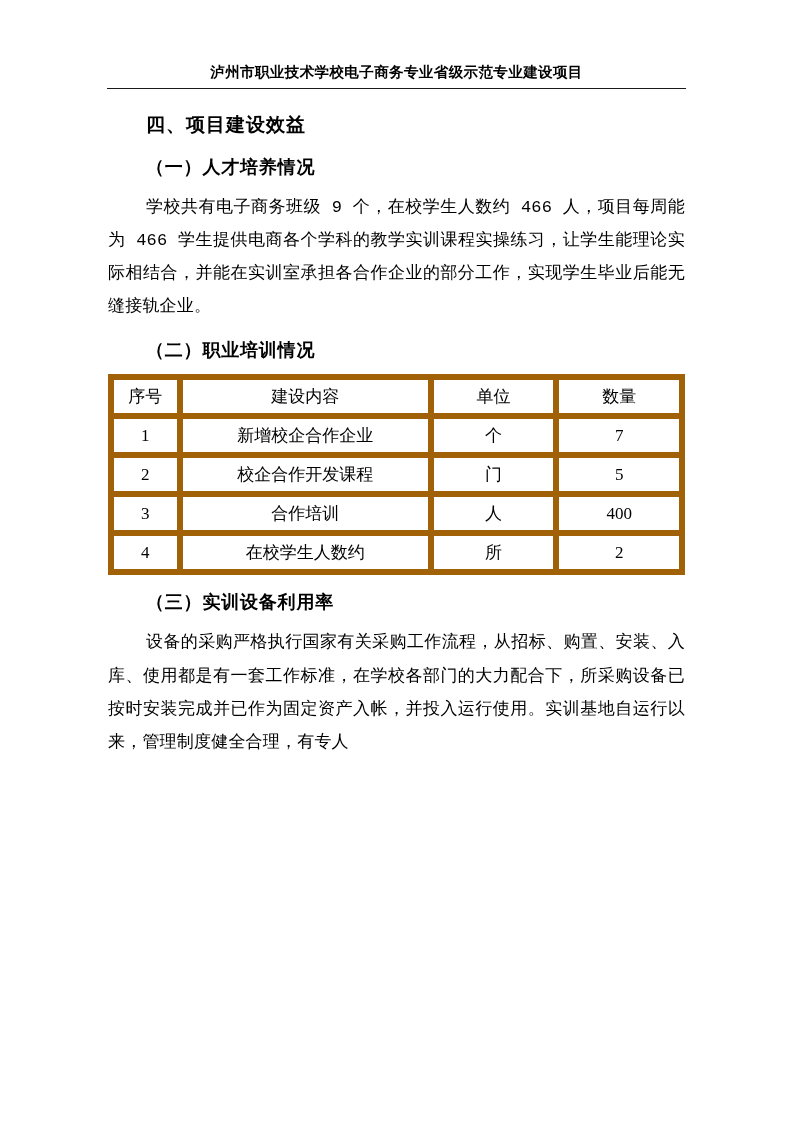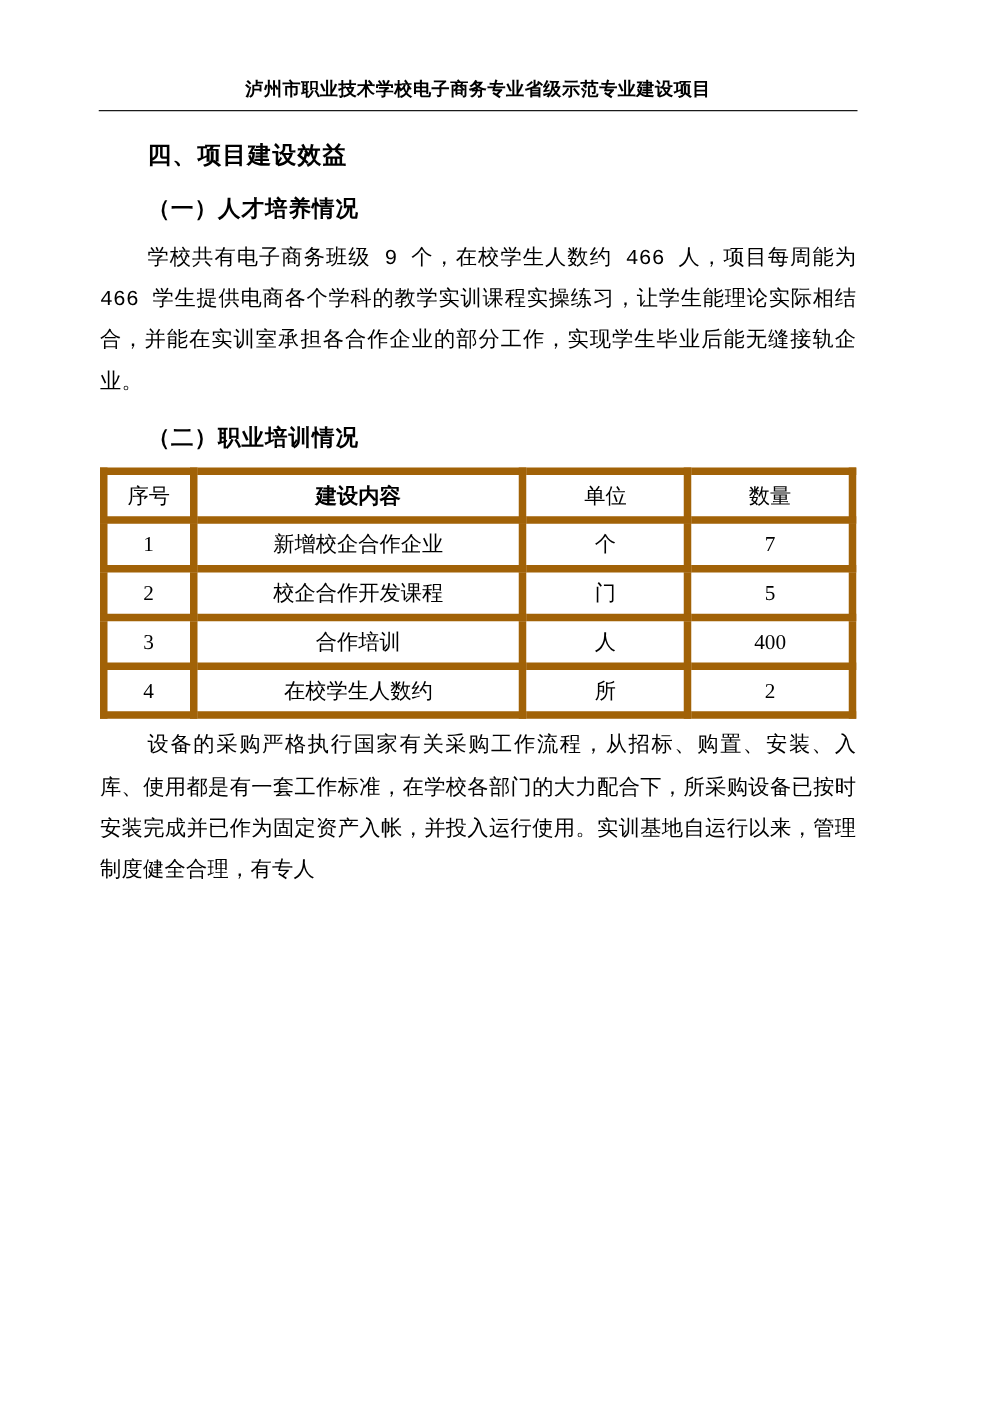--- a/index.html
+++ b/index.html
@@ -15,21 +15,21 @@
     position: relative;
     overflow: hidden;
   }
   .page {
     position: absolute;
     left: 0;
     top: 0;
     width: 793px;
     height: 797px;
     box-sizing: border-box;
-    padding: 62px 108px 0 80px;
+    padding: 62px 108px 0 108px;
   }
   .header {
     text-align: center;
     font-size: 14.5px;
     font-weight: bold;
     letter-spacing: 0.4px;
     line-height: 1.4;
     padding-bottom: 6px;
   }
   .header-rule {
@@ -96,21 +96,21 @@
 
   <h3 class="sub-title">（一）人才培养情况</h3>
   <p class="body-text">学校共有电子商务班级 9 个，在校学生人数约 466 人，项目每周能为 466 学生提供电商各个学科的教学实训课程实操练习，让学生能理论实际相结合，并能在实训室承担各合作企业的部分工作，实现学生毕业后能无缝接轨企业。</p>
 
   <h3 class="sub-title">（二）职业培训情况</h3>
 
   <table class="data-table">
     <thead>
       <tr>
         <th class="col-no">序号</th>
-        <th class="col-name" style="font-weight:bold;">建设内容</th>
+        <th class="col-name" style="">建设内容</th>
         <th class="col-unit">单位</th>
         <th class="col-qty">数量</th>
       </tr>
     </thead>
     <tbody>
       <tr>
         <td class="col-no">1</td>
         <td class="col-name">新增校企合作企业</td>
         <td class="col-unit">个</td>
         <td class="col-qty">7</td>
@@ -129,15 +129,16 @@
       </tr>
       <tr>
         <td class="col-no">4</td>
         <td class="col-name">在校学生人数约</td>
         <td class="col-unit">所</td>
         <td class="col-qty">2</td>
       </tr>
     </tbody>
   </table>
 
+  <h3 class="sub-title">（三）实训设备利用率</h3>
   <p class="body-text">设备的采购严格执行国家有关采购工作流程，从招标、购置、安装、入库、使用都是有一套工作标准，在学校各部门的大力配合下，所采购设备已按时安装完成并已作为固定资产入帐，并投入运行使用。实训基地自运行以来，管理制度健全合理，有专人</p>
 
 </div>
 
 </body></html>

